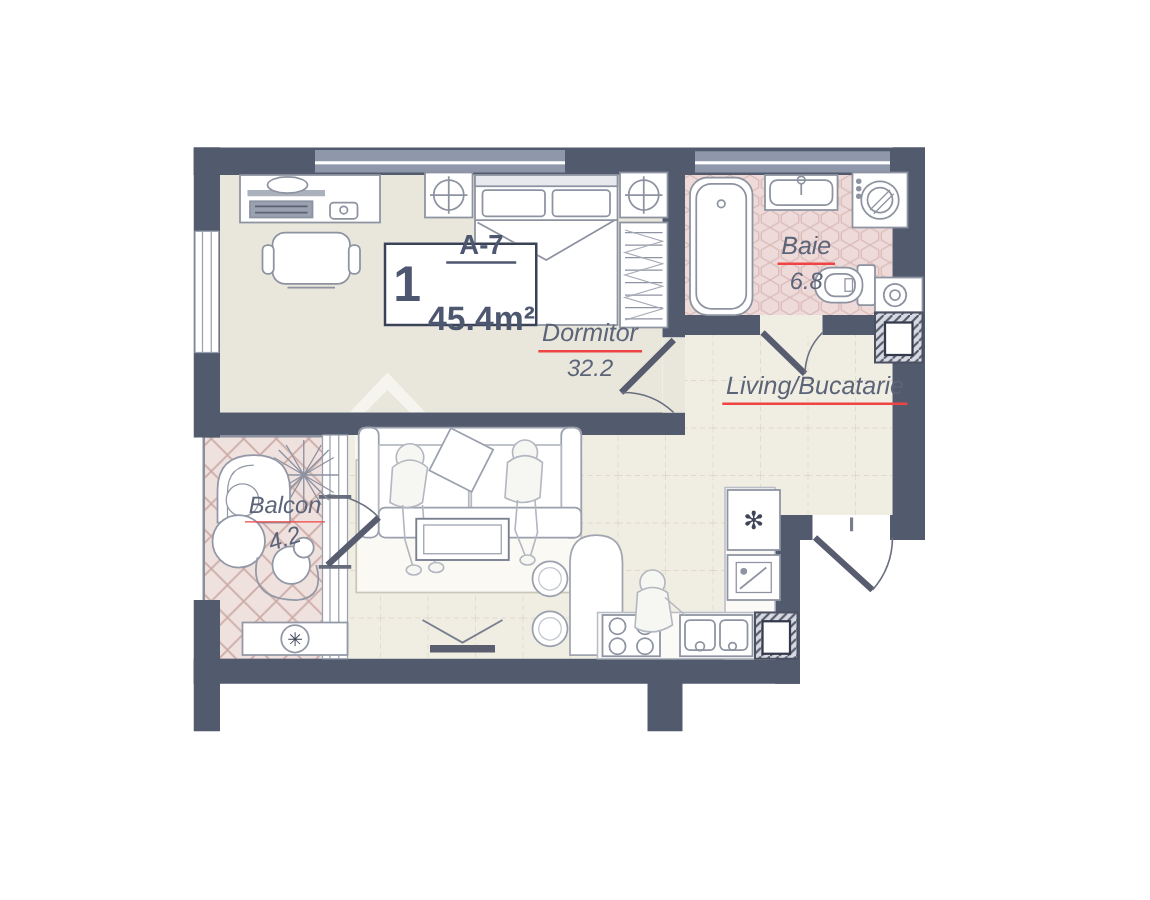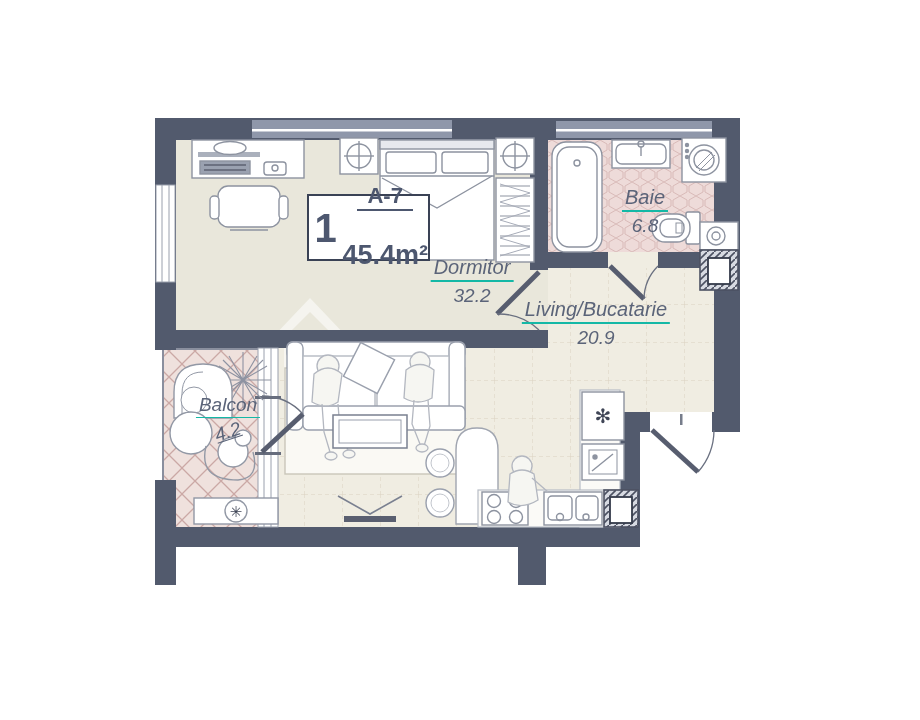--- a/index.html
+++ b/index.html
@@ -6,21 +6,21 @@
   .stage{
     position:relative;width:920px;height:720px;background:#ffffff;
     font-family:"Liberation Sans",sans-serif;overflow:hidden;
   }
   .stage svg{position:absolute;left:0;top:0;}
   
   .room-label{
     position:absolute;transform:translateX(-50%);text-align:center;
     font-style:italic;color:#5b6479;z-index:5;pointer-events:none;
   }
-  .room-name{display:inline-block;border-bottom:2px solid #14b8a6;padding:0 3px 1px;font-size:20px;}
+  .room-name{display:inline-block;border-bottom:2px solid #ef4444;padding:0 3px 1px;font-size:20px;}
   .room-area{display:block;font-size:19px;margin-top:3px;}
   .label-balcon .room-name{border-bottom-width:1px;font-size:19px;}
   .label-balcon .room-area{transform:rotate(-18deg);}
   
   .unit-badge{
     position:absolute;left:307px;top:194px;width:123px;height:67px;
     background:#ffffff;border:2px solid #3a4255;box-sizing:border-box;
     display:flex;align-items:center;color:#4d576f;font-weight:bold;z-index:6;
   }
   .unit-num{width:40px;text-align:center;font-size:40px;line-height:1;}
@@ -325,23 +325,22 @@
   </div>
 
   <div class="room-label" style="left:472px;top:256px;text-align:center;">
     <span class="room-name">Dormitor</span>
     <span class="room-area">32.2</span>
   </div>
   <div class="room-label" style="left:645px;top:186px;">
     <span class="room-name">Baie</span>
     <span class="room-area">6.8</span>
   </div>
-  <div class="room-label" style="left:596px;top:298px;">
+  <div class="room-label" style="left:652px;top:298px;">
     <span class="room-name">Living/Bucatarie</span>
-    <span class="room-area">20.9</span>
-  </div>
-  <div class="room-label label-balcon" style="left:228px;top:394px;text-decoration:underline;">
+  </div>
+  <div class="room-label label-balcon" style="left:228px;top:394px;">
     <span class="room-name">Balcon</span>
     <span class="room-area">4.2</span>
   </div>
 
 
 </div>
 
 </body></html>

